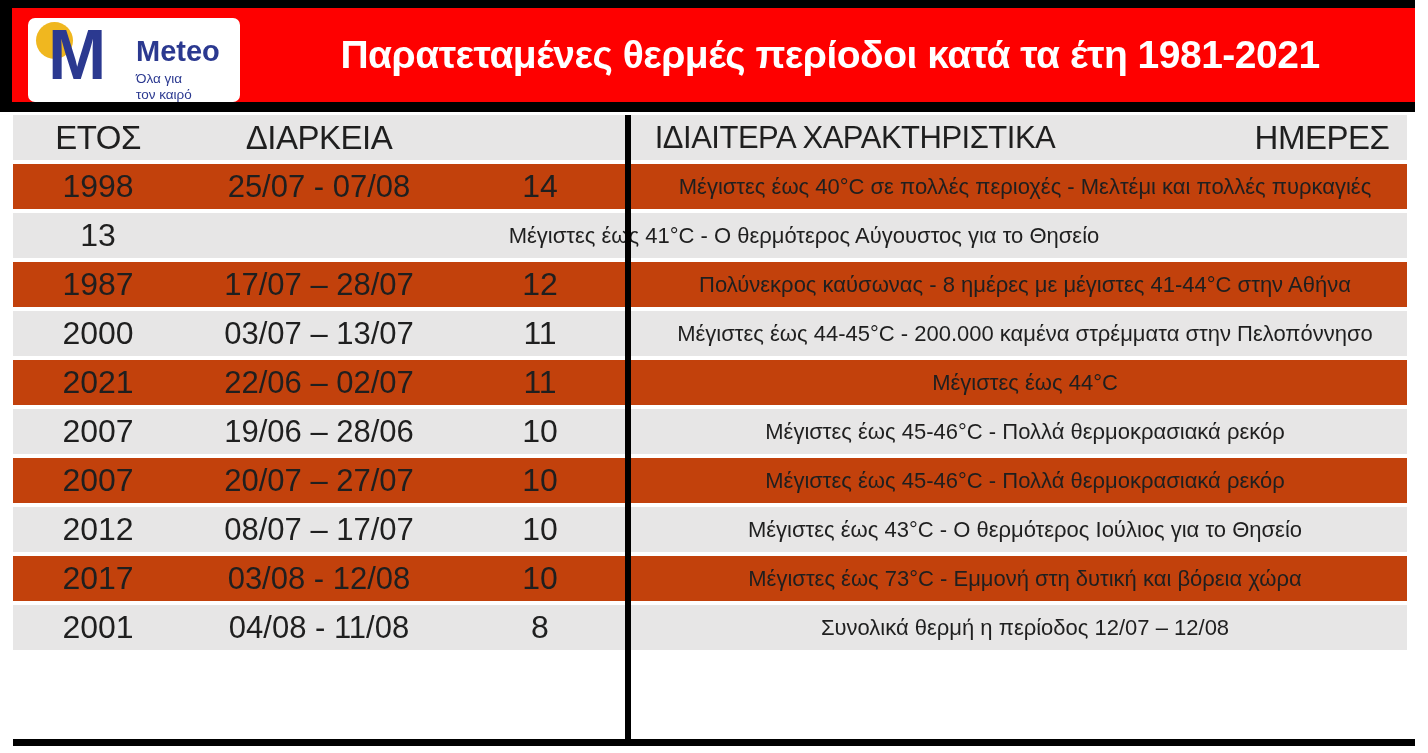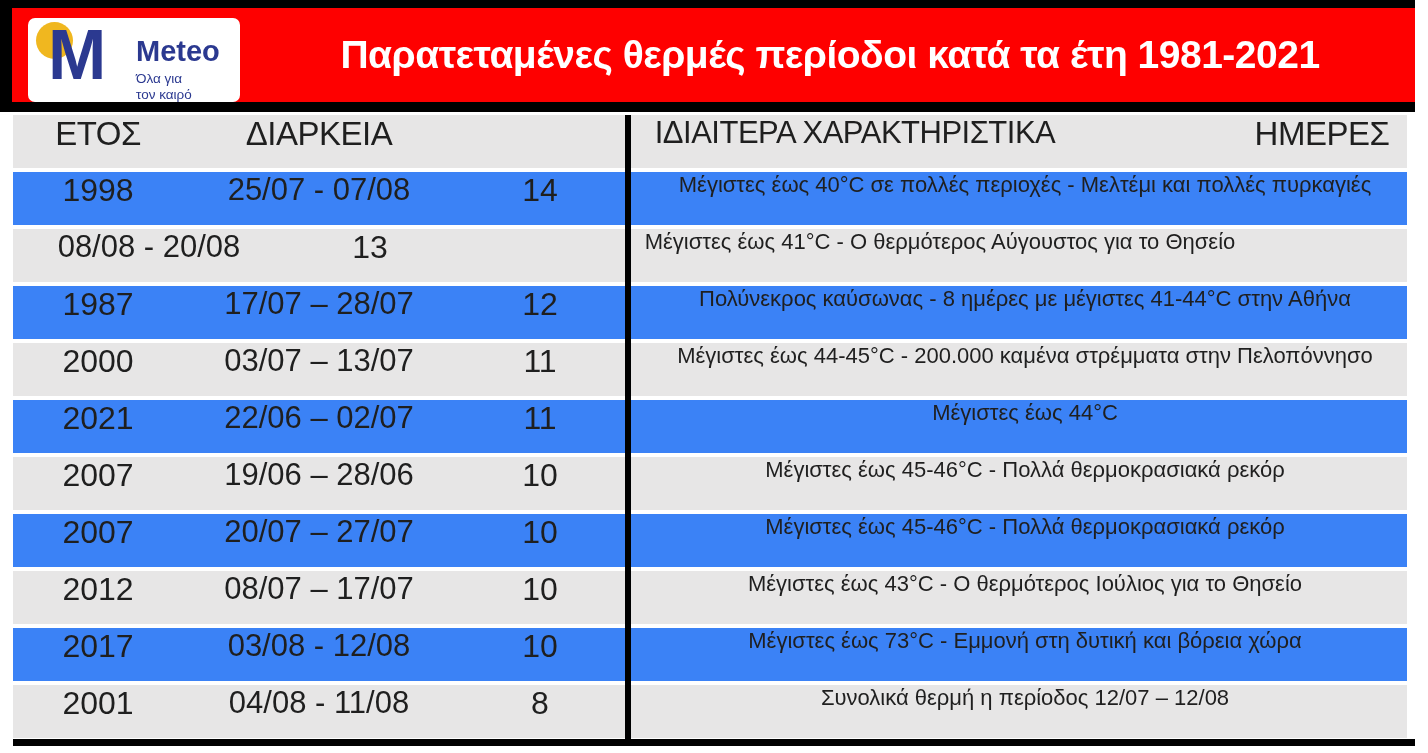--- a/index.html
+++ b/index.html
@@ -47,25 +47,25 @@
     font-size:70px;font-weight:700;color:var(--logo-blue);
     letter-spacing:-2px;line-height:1;
   }
   .logo-text{display:flex;flex-direction:column;justify-content:center;line-height:1;}
   .logo-brand{color:var(--logo-blue);font-size:29px;font-weight:600;letter-spacing:0;margin-top:20px;}
   .logo-tagline{color:var(--logo-blue);font-size:13.5px;font-weight:500;line-height:1.2;margin-top:5px;}
 
   
   .table{position:absolute;left:13px;top:115px;width:1394px;}
   .row{
-    display:flex;height:53px;margin-bottom:4px;
+    display:flex;align-items:center;height:45px;margin-bottom:4px;
     background:#fff;
   }
   .row.gray{background:var(--row-gray);}
-  .row.white{background:#3b82f6;}
+  .row.white{background:#c2410c;}
   .cell{text-align:center;white-space:nowrap;overflow:visible;}
   .c-year{width:170px;font-size:32px;}
   .c-duration{width:272px;font-size:31px;}
   .c-days{width:170px;font-size:32px;}
   .c-notes{flex:1;margin-left:18px;font-size:22px;padding:0 14px;}
   .header-row{background:var(--row-gray);}
   .header-row .c-year,.header-row .c-duration,.header-row .c-days{font-size:33px;letter-spacing:-0.5px;}
   .header-row .c-notes{font-size:31px;letter-spacing:-0.5px;}
 
   .col-divider{
@@ -110,21 +110,20 @@
     </div>
     <div id="table-rows">
   <div class="row white">
     <div class="cell c-year">1998</div>
     <div class="cell c-duration">25/07 - 07/08</div>
     <div class="cell c-days">14</div>
     <div class="cell c-notes">Μέγιστες έως 40°C σε πολλές περιοχές - Μελτέμι και πολλές πυρκαγιές</div>
   </div>
 
   <div class="row gray">
-    <div class="cell c-duration">08/08 - 20/08</div>
     <div class="cell c-days">13</div>
     <div class="cell c-notes">Μέγιστες έως 41°C - Ο θερμότερος Αύγουστος για το Θησείο</div>
   </div>
 
   <div class="row white">
     <div class="cell c-year">1987</div>
     <div class="cell c-duration">17/07 – 28/07</div>
     <div class="cell c-days">12</div>
     <div class="cell c-notes">Πολύνεκρος καύσωνας -  8 ημέρες με μέγιστες 41-44°C στην Αθήνα</div>
   </div>

